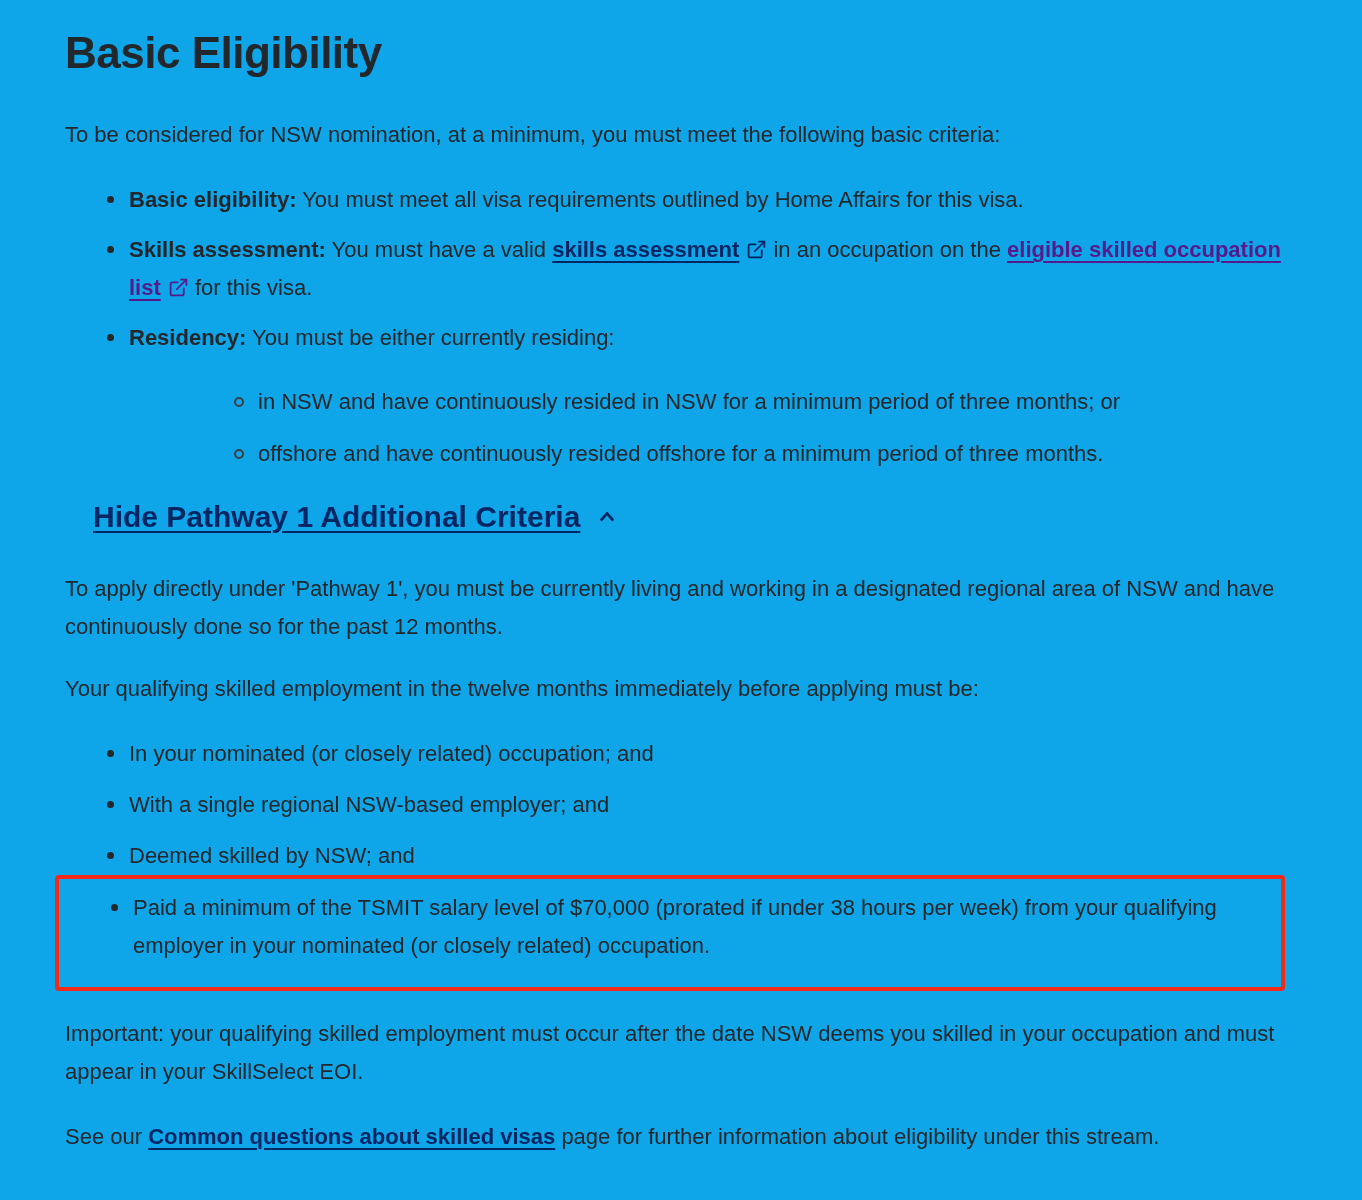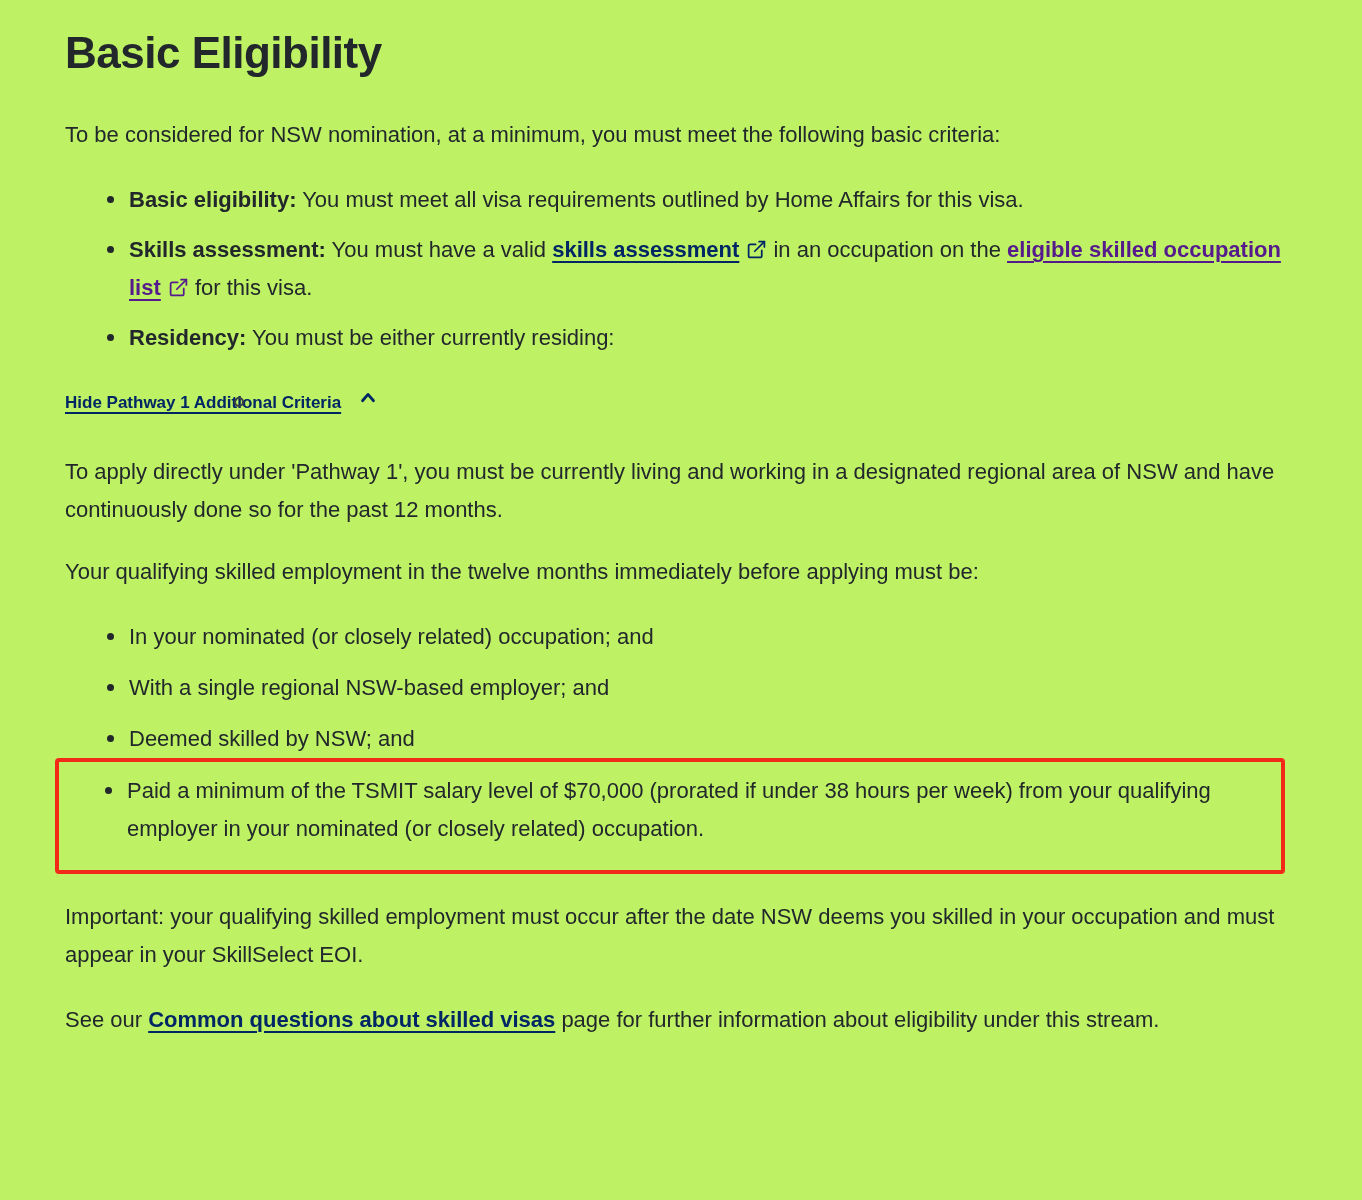--- a/index.html
+++ b/index.html
@@ -6,21 +6,21 @@
   .page {
     width: 1362px;
     height: 1200px;
     box-sizing: border-box;
     padding: 25px 70px 0 65px;
     font-family: "Liberation Sans", "DejaVu Sans", sans-serif;
     color: #22272B;
     font-size: 22px;
     line-height: 38px;
     overflow: hidden;
-    background: #bef264;
+    background: #0ea5e9;
   }
   h1.page-title {
     font-size: 44px;
     line-height: 55px;
     font-weight: 700;
     letter-spacing: -0.5px;
     margin: 0 0 36px 0;
     color: #22272B;
   }
   p { margin: 0; }
@@ -51,35 +51,35 @@
     text-underline-offset: 4px;
     cursor: pointer;
   }
   a.link.visited { color: #551A8B; }
   .icon-wrap { display: inline-block; margin-left: 7px; }
   .icon-wrap svg { vertical-align: -3px; }
   .icon-blue { color: #002664; }
   .icon-purple { color: #551A8B; }
 
   .toggle-row { margin-top: 29px; line-height: 30px; }
-  .toggle-link { font-size: 17px; }
+  .toggle-link { font-size: 30px; margin-left: 28px; }
   .chevron-wrap { display: inline-block; margin-left: 16px; color: #002664; }
   .chevron-wrap svg { vertical-align: -1px; }
 
   .p-pathway { margin: 35px 0 24px 0; }
   .p-employment { margin: 0 0 27px 0; }
 
   ul.employment li { margin-bottom: 13px; }
   ul.employment li.last-plain { margin-bottom: 0; }
 
   .highlight-box {
     border: 4px solid #F42A19;
     border-radius: 4px;
     margin: 0 7px 0 -10px;
-    padding: 10px 0 9px 4px;
+    padding: 10px 0 9px 10px;
   }
   .highlight-box li { margin: 0; }
 
   .p-important { margin-top: 24px; }
   .p-seeour { margin-top: 27px; }
 </style>
 </head>
 <body>
 
 <div class="page">
@@ -96,21 +96,22 @@
             <polyline points="15 3 21 3 21 9"></polyline>
             <line x1="10" y1="14" x2="21" y2="3"></line>
           </svg></span><span> in an occupation on the </span><a class="link visited">eligible skilled occupation list</a><span class="icon-wrap icon-purple"><svg width="21" height="21" viewBox="0 0 24 24" fill="none" stroke="currentColor" stroke-width="2" stroke-linecap="round" stroke-linejoin="round">
             <path d="M18 13v6a2 2 0 0 1-2 2H5a2 2 0 0 1-2-2V8a2 2 0 0 1 2-2h6"></path>
             <polyline points="15 3 21 3 21 9"></polyline>
             <line x1="10" y1="14" x2="21" y2="3"></line>
           </svg></span><span> for this visa.</span></li>
 
     <li><span class="dot"></span><strong>Residency:</strong><span> You must be either currently residing:</span>
       <ul class="sub">
-        <li><span class="dot"></span></li>
+        <li><span class="dot"></span><span>in NSW and have continuously resided in NSW for a minimum period of three months; or</span></li>
+        <li><span class="dot"></span><span>offshore and have continuously resided offshore for a minimum period of three months.</span></li>
       </ul>
     </li>
   </ul>
 
   <div class="toggle-row"><a class="link toggle-link">Hide Pathway 1 Additional Criteria</a><span class="chevron-wrap"><svg width="22" height="22" viewBox="0 0 24 24" fill="none" stroke="currentColor" stroke-width="3" stroke-linecap="round" stroke-linejoin="round">
           <polyline points="6 15 12 8 18 15"></polyline>
         </svg></span></div>
 
   <p class="p-pathway">To apply directly under 'Pathway 1', you must be currently living and working in a designated regional area of NSW and have continuously done so for the past 12 months.</p>
 

